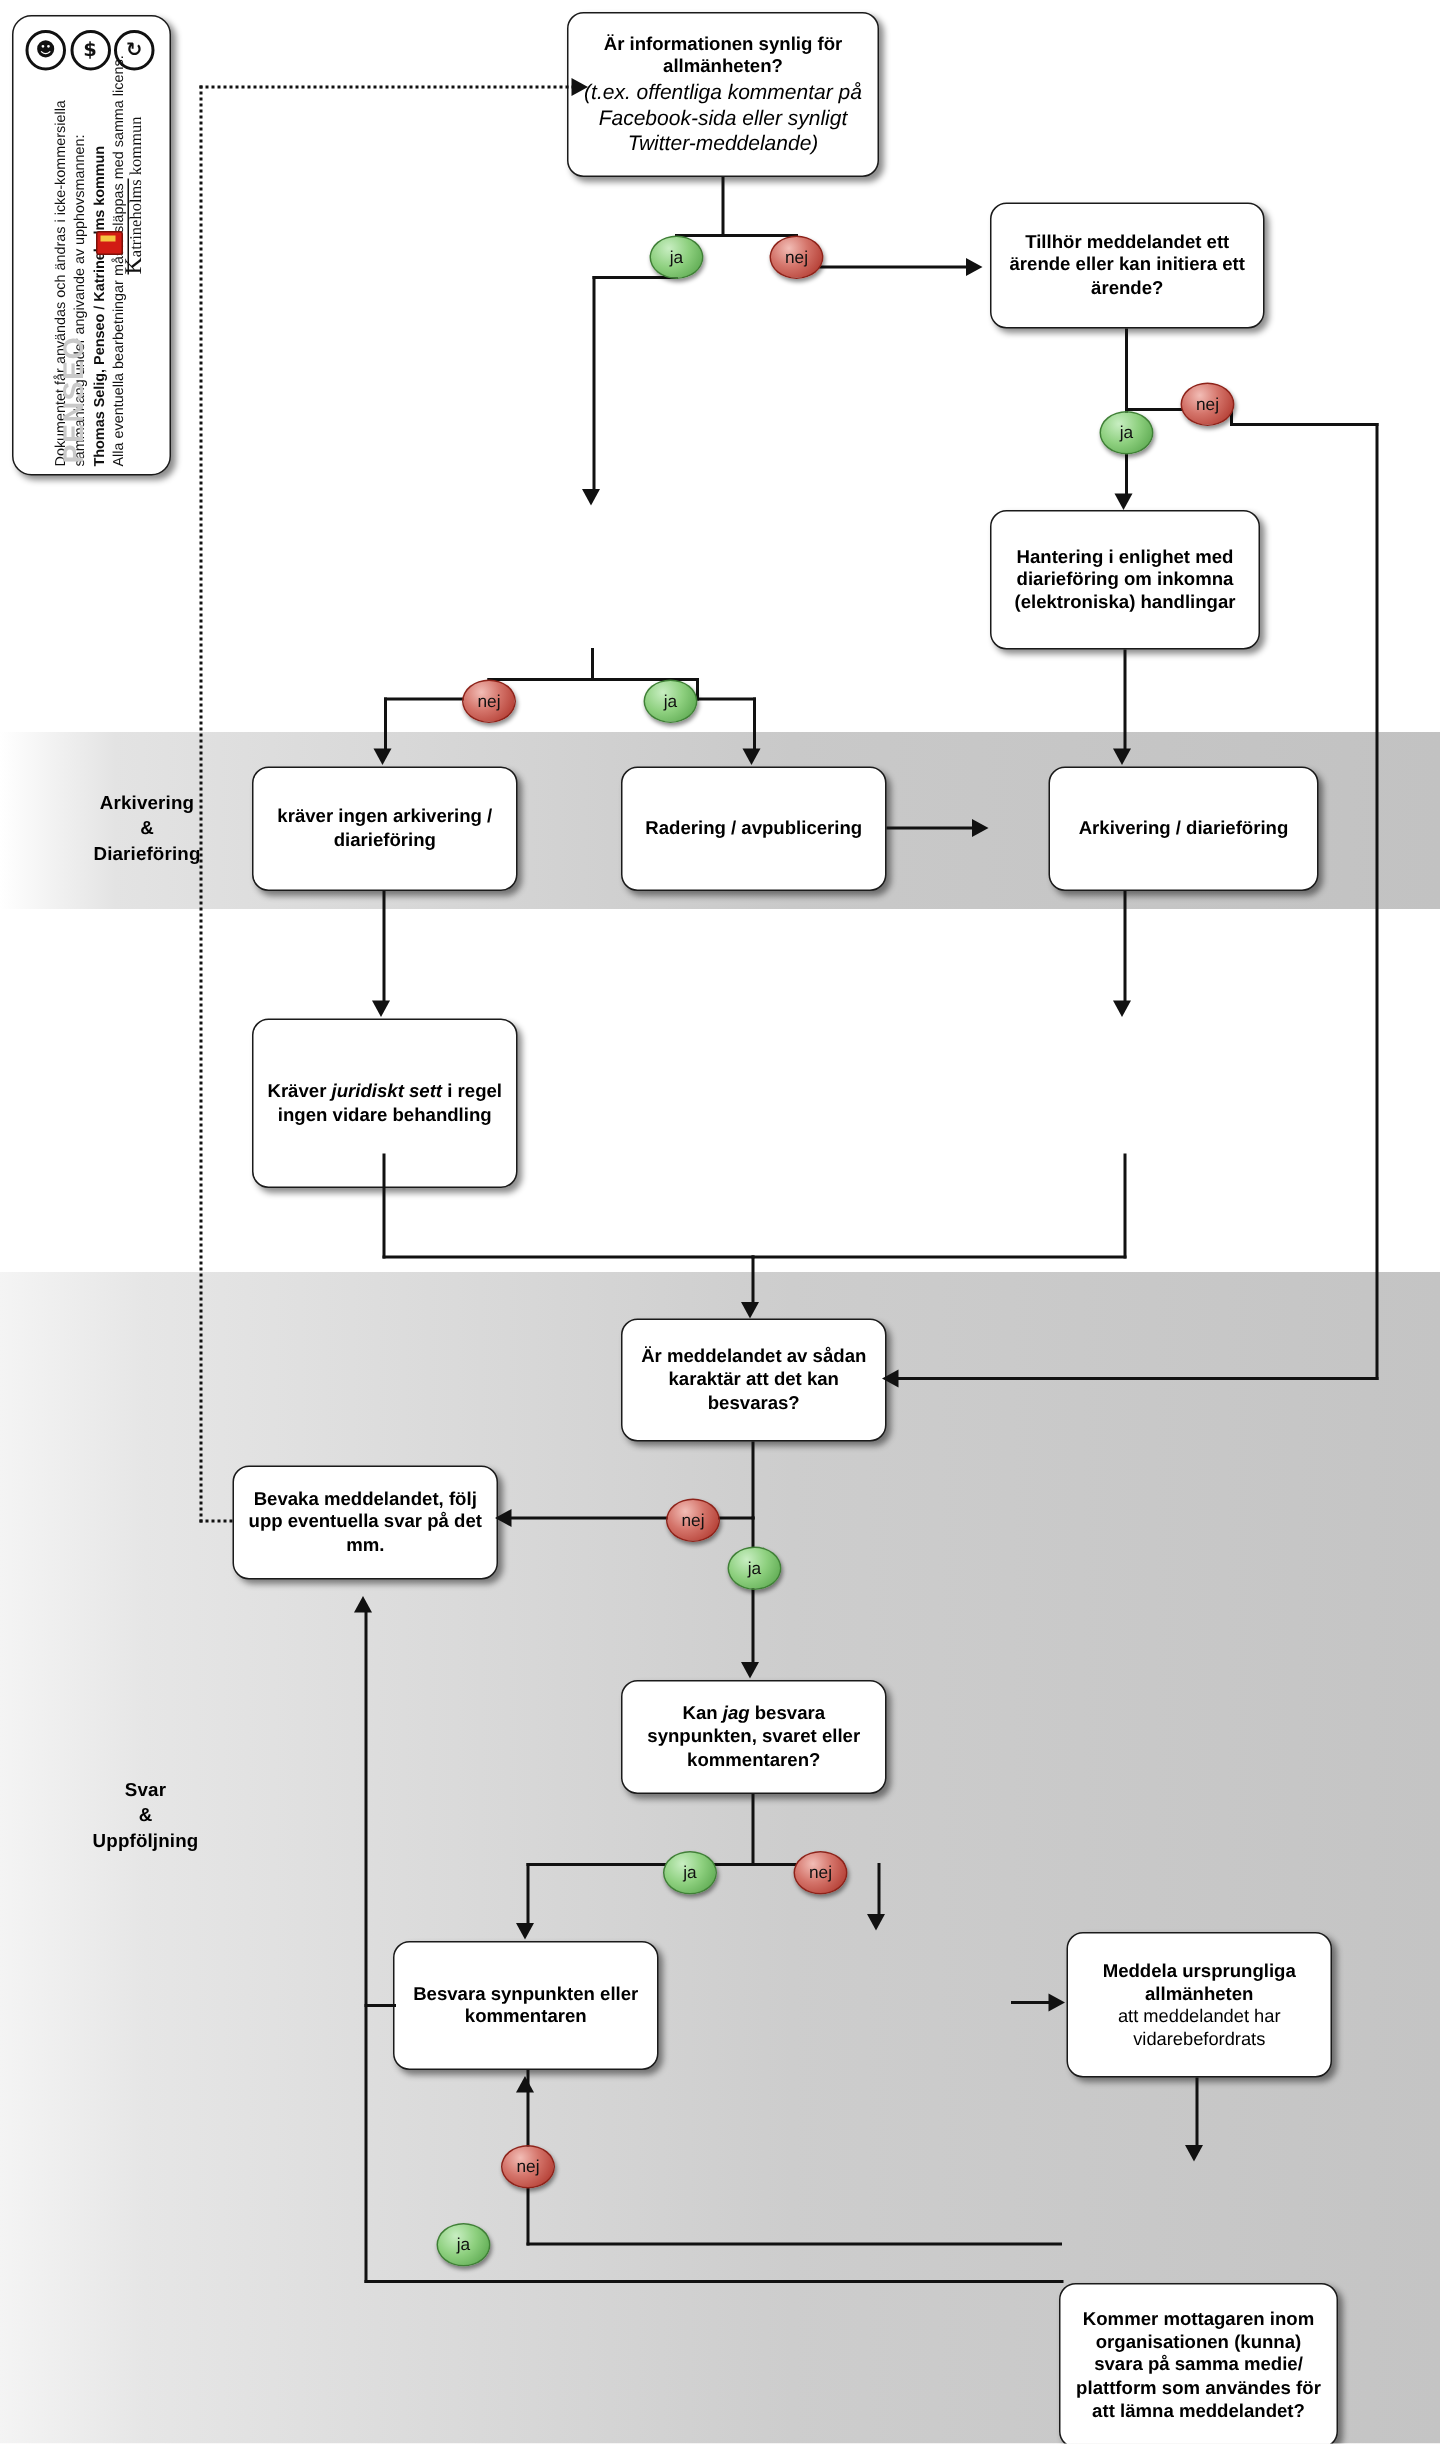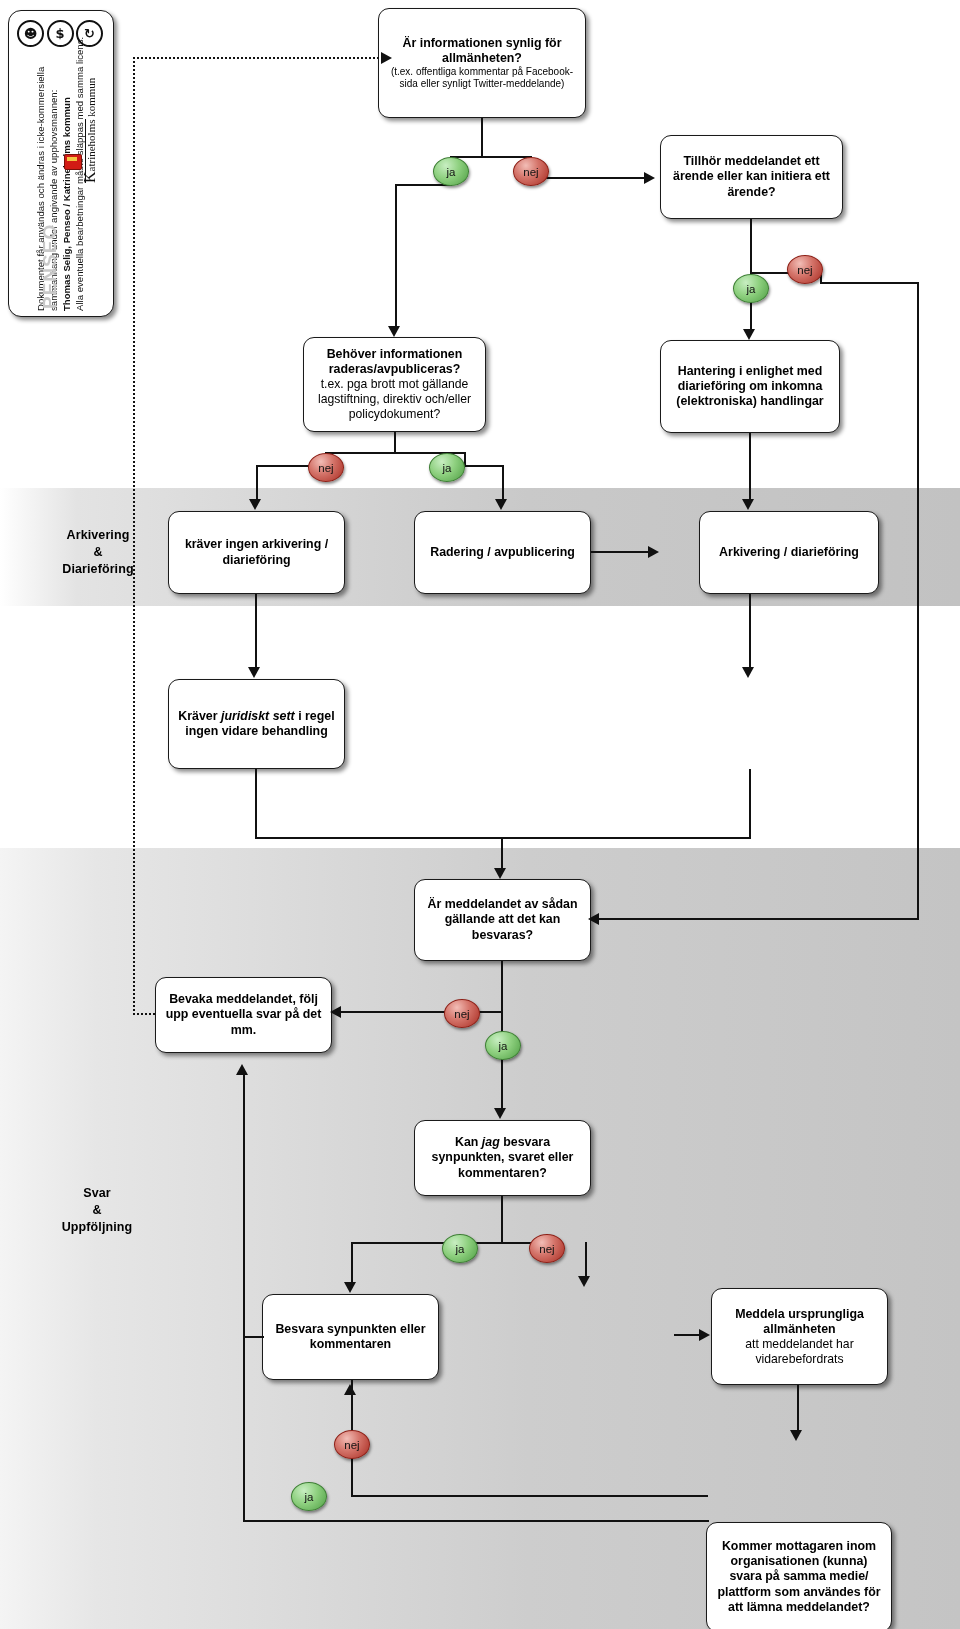--- a/index.html
+++ b/index.html
@@ -21,21 +21,21 @@
   
   .node{position:absolute;box-sizing:border-box;
         background:#fff;border:1.6px solid #1a1a1a;border-radius:11px;
         box-shadow:3px 3px 4px rgba(0,0,0,.45);
         display:flex;align-items:center;justify-content:center;
         text-align:center;color:#000;line-height:1.22;
         padding:20px 7px;}
   .node .t{display:block;}
   .b{font-weight:bold;font-size:12.4px;}
   .n{font-weight:normal;font-size:12.2px;}
-  .i{font-weight:normal;font-size:10px;}
+  .i{font-style:italic;font-weight:normal;font-size:14px;}
 
   
   .pill{position:absolute;width:34px;height:27px;border-radius:50%;
         display:flex;align-items:center;justify-content:center;
         font-size:11.5px;color:#111;z-index:30;
         box-shadow:1px 2px 3px rgba(0,0,0,.45);}
   .pill.ja{background:radial-gradient(circle at 35% 28%,#c8eec2 0%,#8ed07f 45%,#4e9e43 100%);
            border:1.8px solid #3f7f36;}
   .pill.nej{background:radial-gradient(circle at 35% 28%,#f2bdb6 0%,#d4746a 42%,#a82a20 100%);
             border:1.8px solid #8d2219;}
@@ -120,50 +120,44 @@
     <div>
       <span class="t b">Är informationen synlig för allmänheten?</span>
       <span class="t i">(t.ex. offentliga kommentar på Facebook-sida eller synligt Twitter-meddelande)</span>
     </div>
   </div>
 
   <div class="node" id="n2" style="left:660px;top:135px;width:183px;height:84px;text-align:center;">
     <span class="t b">Tillhör meddelandet ett ärende eller kan initiera ett ärende?</span>
   </div>
 
-  <div class="node" id="n3" style="left:303px;top:337px;width:183px;height:95px;">
-    <div>
-      <span class="t b">Behöver informationen raderas/avpubliceras?</span>
-      <span class="t n">t.ex. pga brott mot gällande lagstiftning, direktiv och/eller policydokument?</span>
-    </div>
-  </div>
 
   <div class="node" id="n4" style="left:660px;top:340px;width:180px;height:93px;">
     <span class="t b">Hantering i enlighet med diarieföring om inkomna (elektroniska) handlingar</span>
   </div>
 
   <div class="node" id="n5" style="left:168px;top:511px;width:177px;height:83px;">
     <span class="t b">kräver ingen arkivering / diarieföring</span>
   </div>
 
   <div class="node" id="n6" style="left:414px;top:511px;width:177px;height:83px;">
     <span class="t b">Radering / avpublicering</span>
   </div>
 
   <div class="node" id="n7" style="left:660px;top:511px;width:180px;height:83px;margin-left:39px;">
     <span class="t b">Arkivering / diarieföring</span>
   </div>
 
-  <div class="node" id="n8" style="left:168px;top:679px;width:177px;height:90px;">
+  <div class="node" id="n8" style="left:168px;top:679px;width:177px;height:113px;">
     <span class="t b"><span>Kräver </span><i>juridiskt sett</i><span> i regel ingen vidare behandling</span></span>
   </div>
 
 
   <div class="node" id="n10" style="left:414px;top:879px;width:177px;height:82px;">
-    <span class="t b">Är meddelandet av sådan gällande att det kan besvaras?</span>
+    <span class="t b">Är meddelandet av sådan karaktär att det kan besvaras?</span>
   </div>
 
   <div class="node" id="n11" style="left:155px;top:977px;width:177px;height:76px;">
     <span class="t b">Bevaka meddelandet, följ upp eventuella svar på det mm.</span>
   </div>
 
   <div class="node" id="n12" style="left:414px;top:1120px;width:177px;height:76px;">
     <span class="t b"><span>Kan </span><i>jag</i><span> besvara synpunkten, svaret eller kommentaren?</span></span>
   </div>
 

